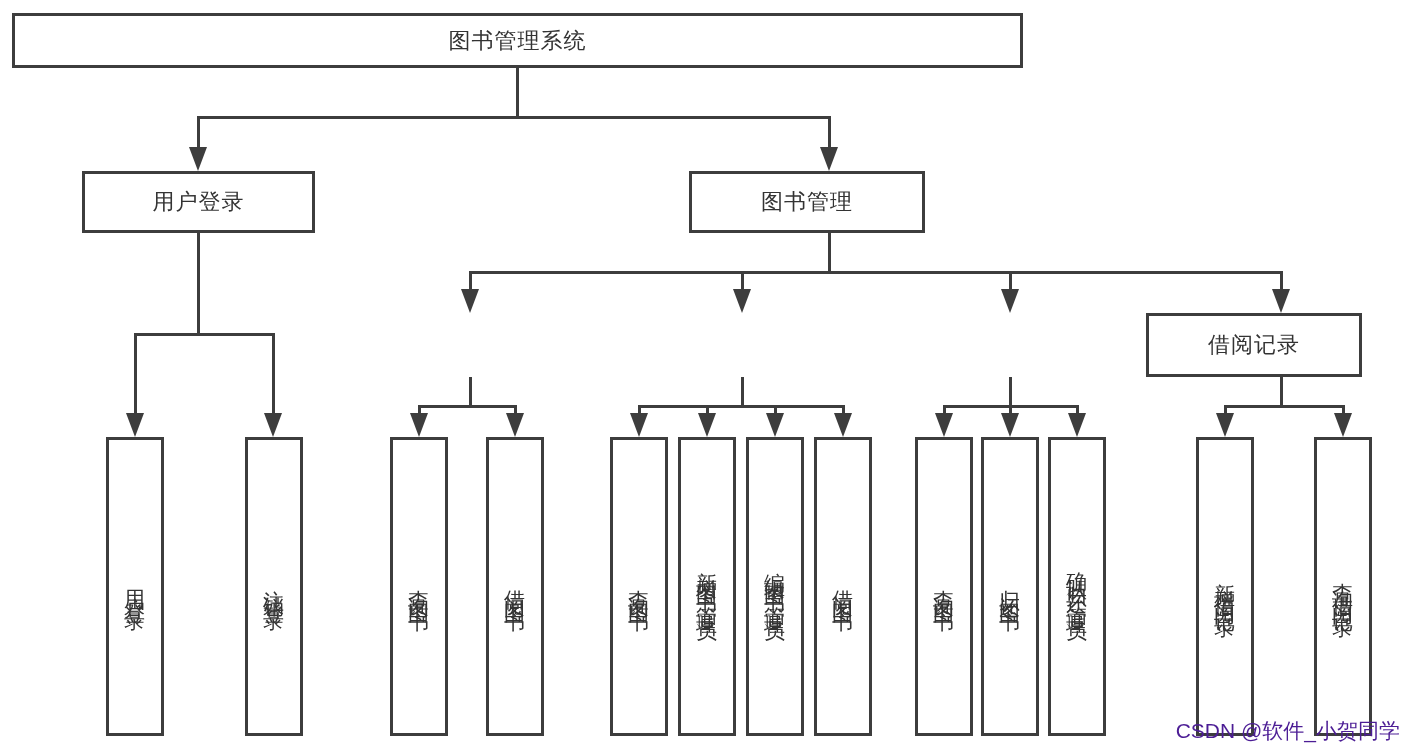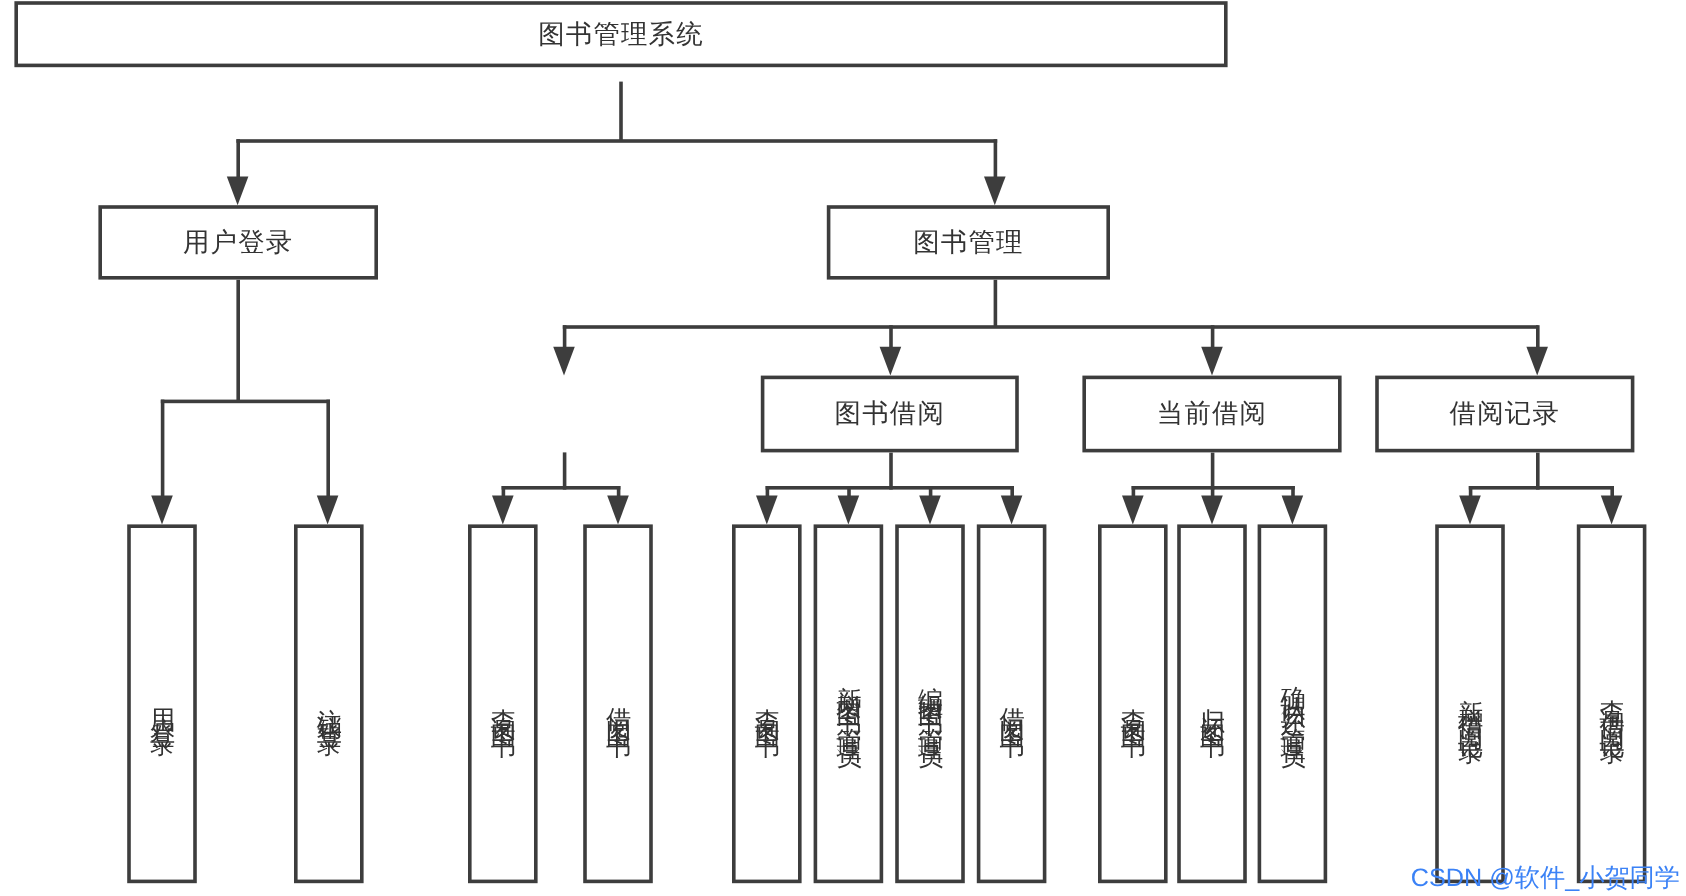--- a/index.html
+++ b/index.html
@@ -21,48 +21,42 @@
   .line{position:absolute;background:#3d3d3d;z-index:1;}
   .vline{width:3px;}
   .hline{height:3px;}
   .arrow{
     position:absolute;width:0;height:0;z-index:1;
     border-left:9px solid transparent;border-right:9px solid transparent;
     border-top:24px solid #3d3d3d;
   }
   #watermark{
     position:absolute;top:717px;right:5px;z-index:5;
-    font-size:21px;color:#3b82f6;white-space:nowrap;
+    font-size:21px;color:#4c1d95;white-space:nowrap;
   }
 </style>
 </head>
 <body>
 
 <div id="stage">
 
-  <div class="node hnode" style="left:12px;top:1px;width:1011px;height:55px;">
+  <div class="node hnode" style="left:12px;top:13px;width:1011px;height:55px;">
     <span>图书管理系统</span>
   </div>
 
   <div class="node hnode" style="left:82px;top:171px;width:233px;height:62px;">
     <span>用户登录</span>
   </div>
 
   <div class="node hnode" style="left:689px;top:171px;width:236px;height:62px;">
     <span>图书管理</span>
   </div>
 
 
-  <div class="node hnode" style="left:634px;top:313px;width:215px;height:64px;">
-    <span>图书借阅</span>
-  </div>
 
-  <div class="node hnode" style="left:902px;top:313px;width:216px;height:64px;">
-    <span>当前借阅</span>
-  </div>
 
   <div class="node hnode" style="left:1146px;top:313px;width:216px;height:64px;">
     <span>借阅记录</span>
   </div>
 
   <div class="node vnode" style="left:106px;top:437px;width:58px;height:299px;">
     <span class="vlabel">用户登录</span>
   </div>
 
   <div class="node vnode" style="left:245px;top:437px;width:58px;height:299px;">

